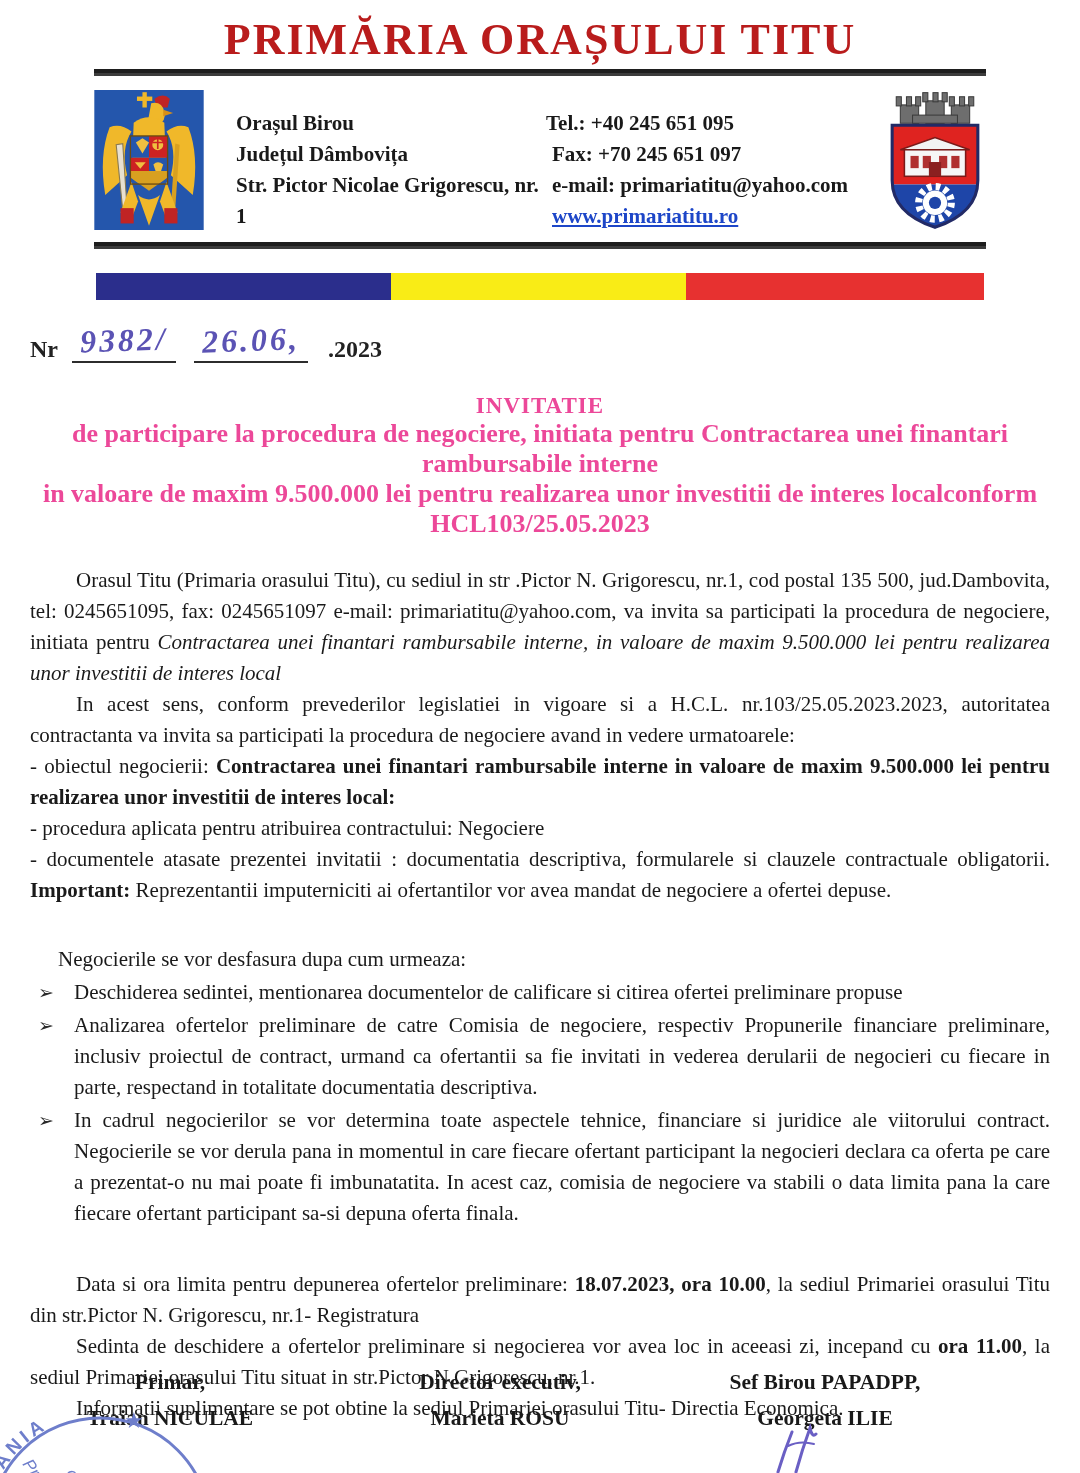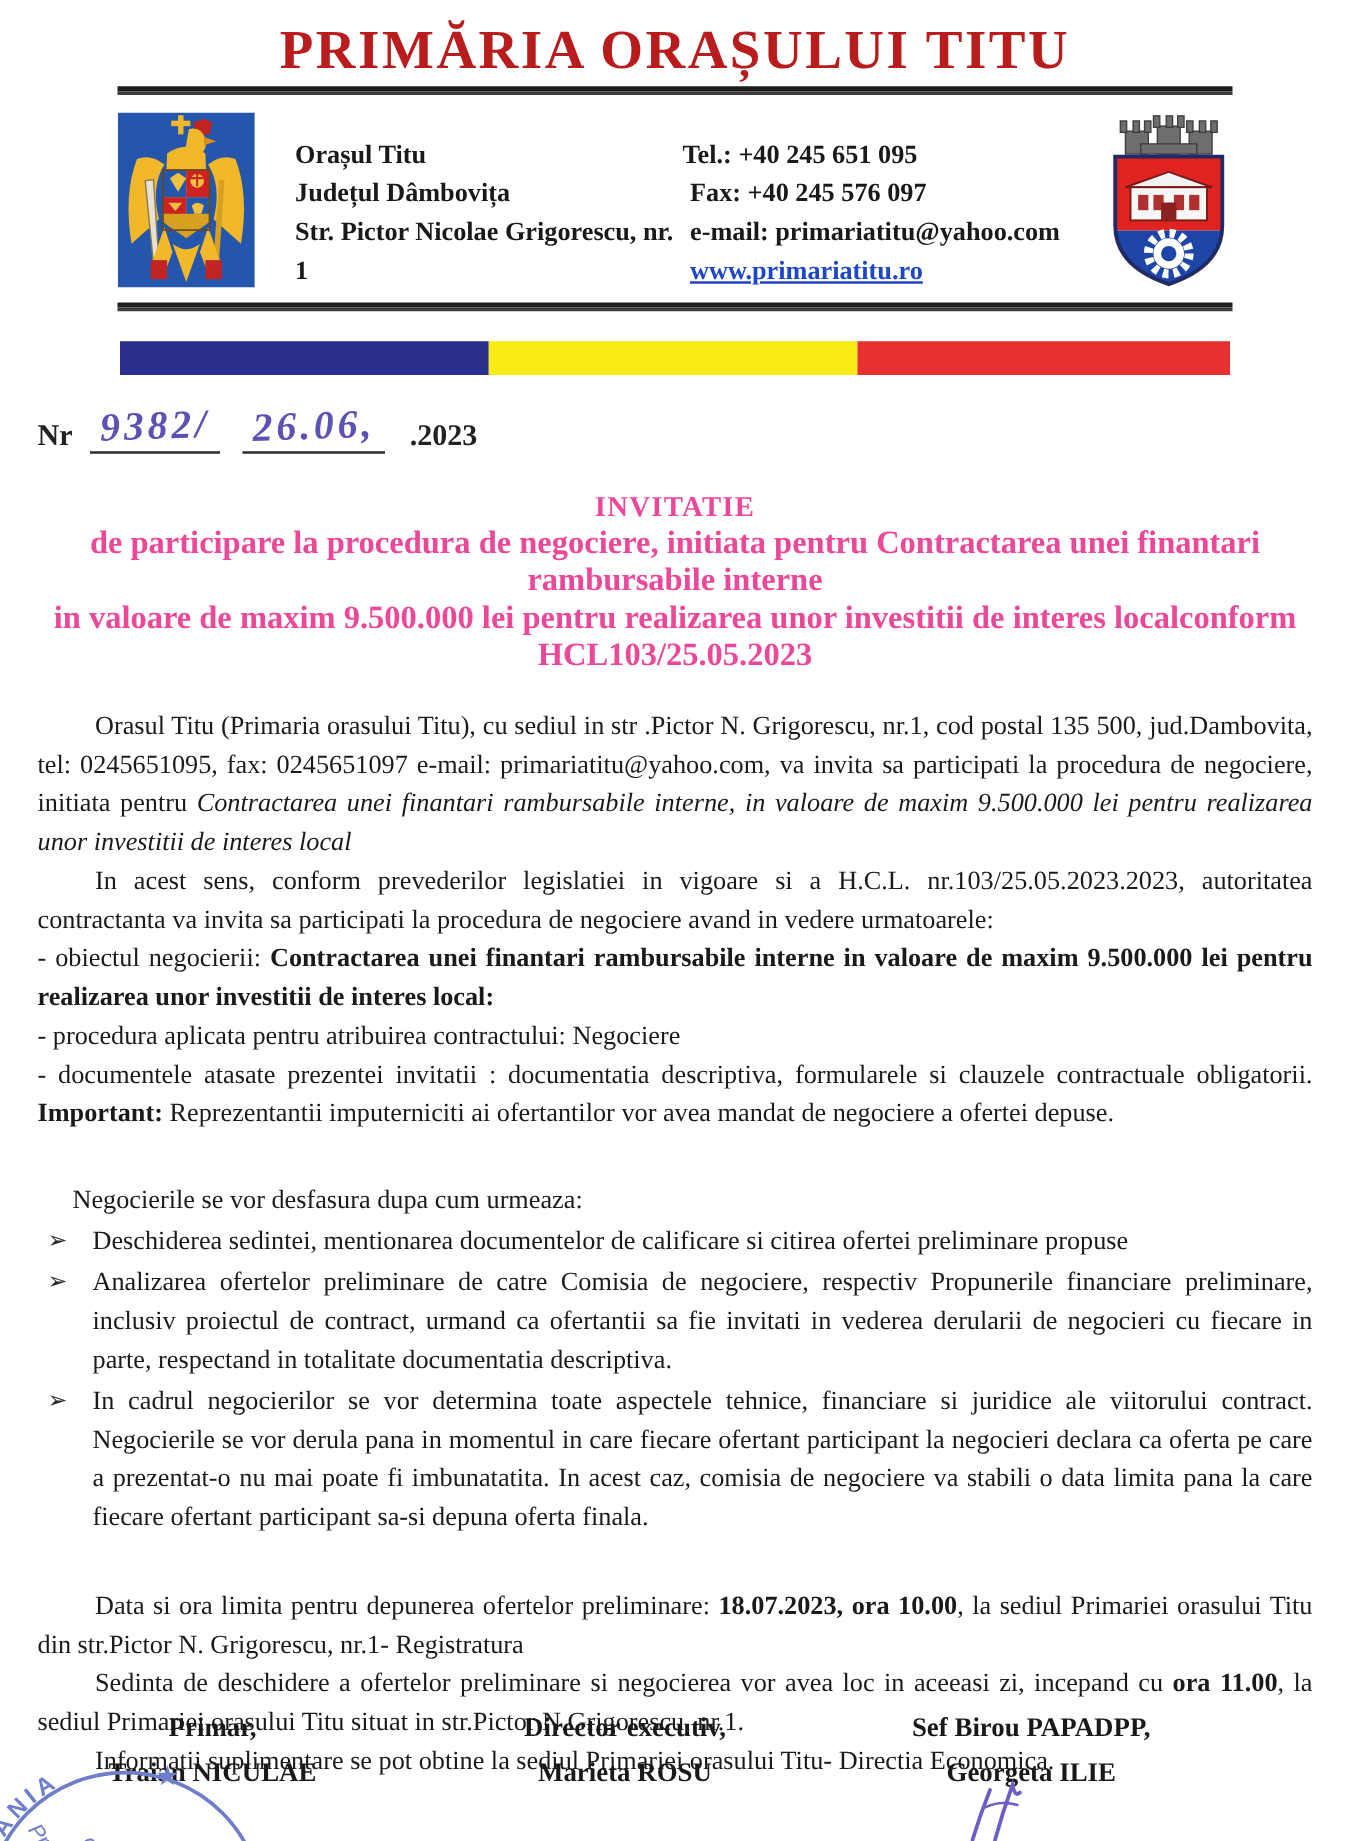--- a/index.html
+++ b/index.html
@@ -128,28 +128,28 @@
         <path d="M38 48 l6 -4 l6 4 l-6 10 Z" fill="#f0c040"></path>
         <circle cx="58" cy="50" r="5" fill="#f0c040"></circle>
         <path d="M53 48 h10 M58 44 v10" stroke="#cc2222" stroke-width="1.5"></path>
         <path d="M37 66 l5 6 l5 -6 Z" fill="#f0c040"></path>
         <path d="M54 68 q4 -4 9 0 l-2 6 l-5 0 Z" fill="#f0c040"></path>
         <rect x="33" y="42" width="34" height="44" fill="none" stroke="#6a4a10" stroke-width="1.2"></rect>
       </g>
     </svg>
 
     <div class="address-block">
-      <div>Orașul Titu</div>
+      <div>Orașul Birou</div>
       <div>Județul Dâmbovița</div>
       <div>Str. Pictor Nicolae Grigorescu, nr. 1</div>
     </div>
 
     <div class="contact-block">
       <div>Tel.:  +40 245 651 095</div>
-      <div style="padding-left:6px;">Fax:  +40 245 576 097</div>
+      <div style="padding-left:6px;">Fax:  +70 245 651 097</div>
       <div style="padding-left:6px;">e-mail: primariatitu@yahoo.com</div>
       <div style="padding-left:6px;"><span class="contact-link">www.primariatitu.ro</span></div>
     </div>
 
     <svg class="crest-right" viewBox="0 0 100 138">
 
       <g fill="#6e6e6e" stroke="#3a3a3a" stroke-width="1">
         <rect x="16" y="14" width="18" height="18"></rect>
         <rect x="41" y="10" width="18" height="22"></rect>
         <rect x="66" y="14" width="18" height="18"></rect>

